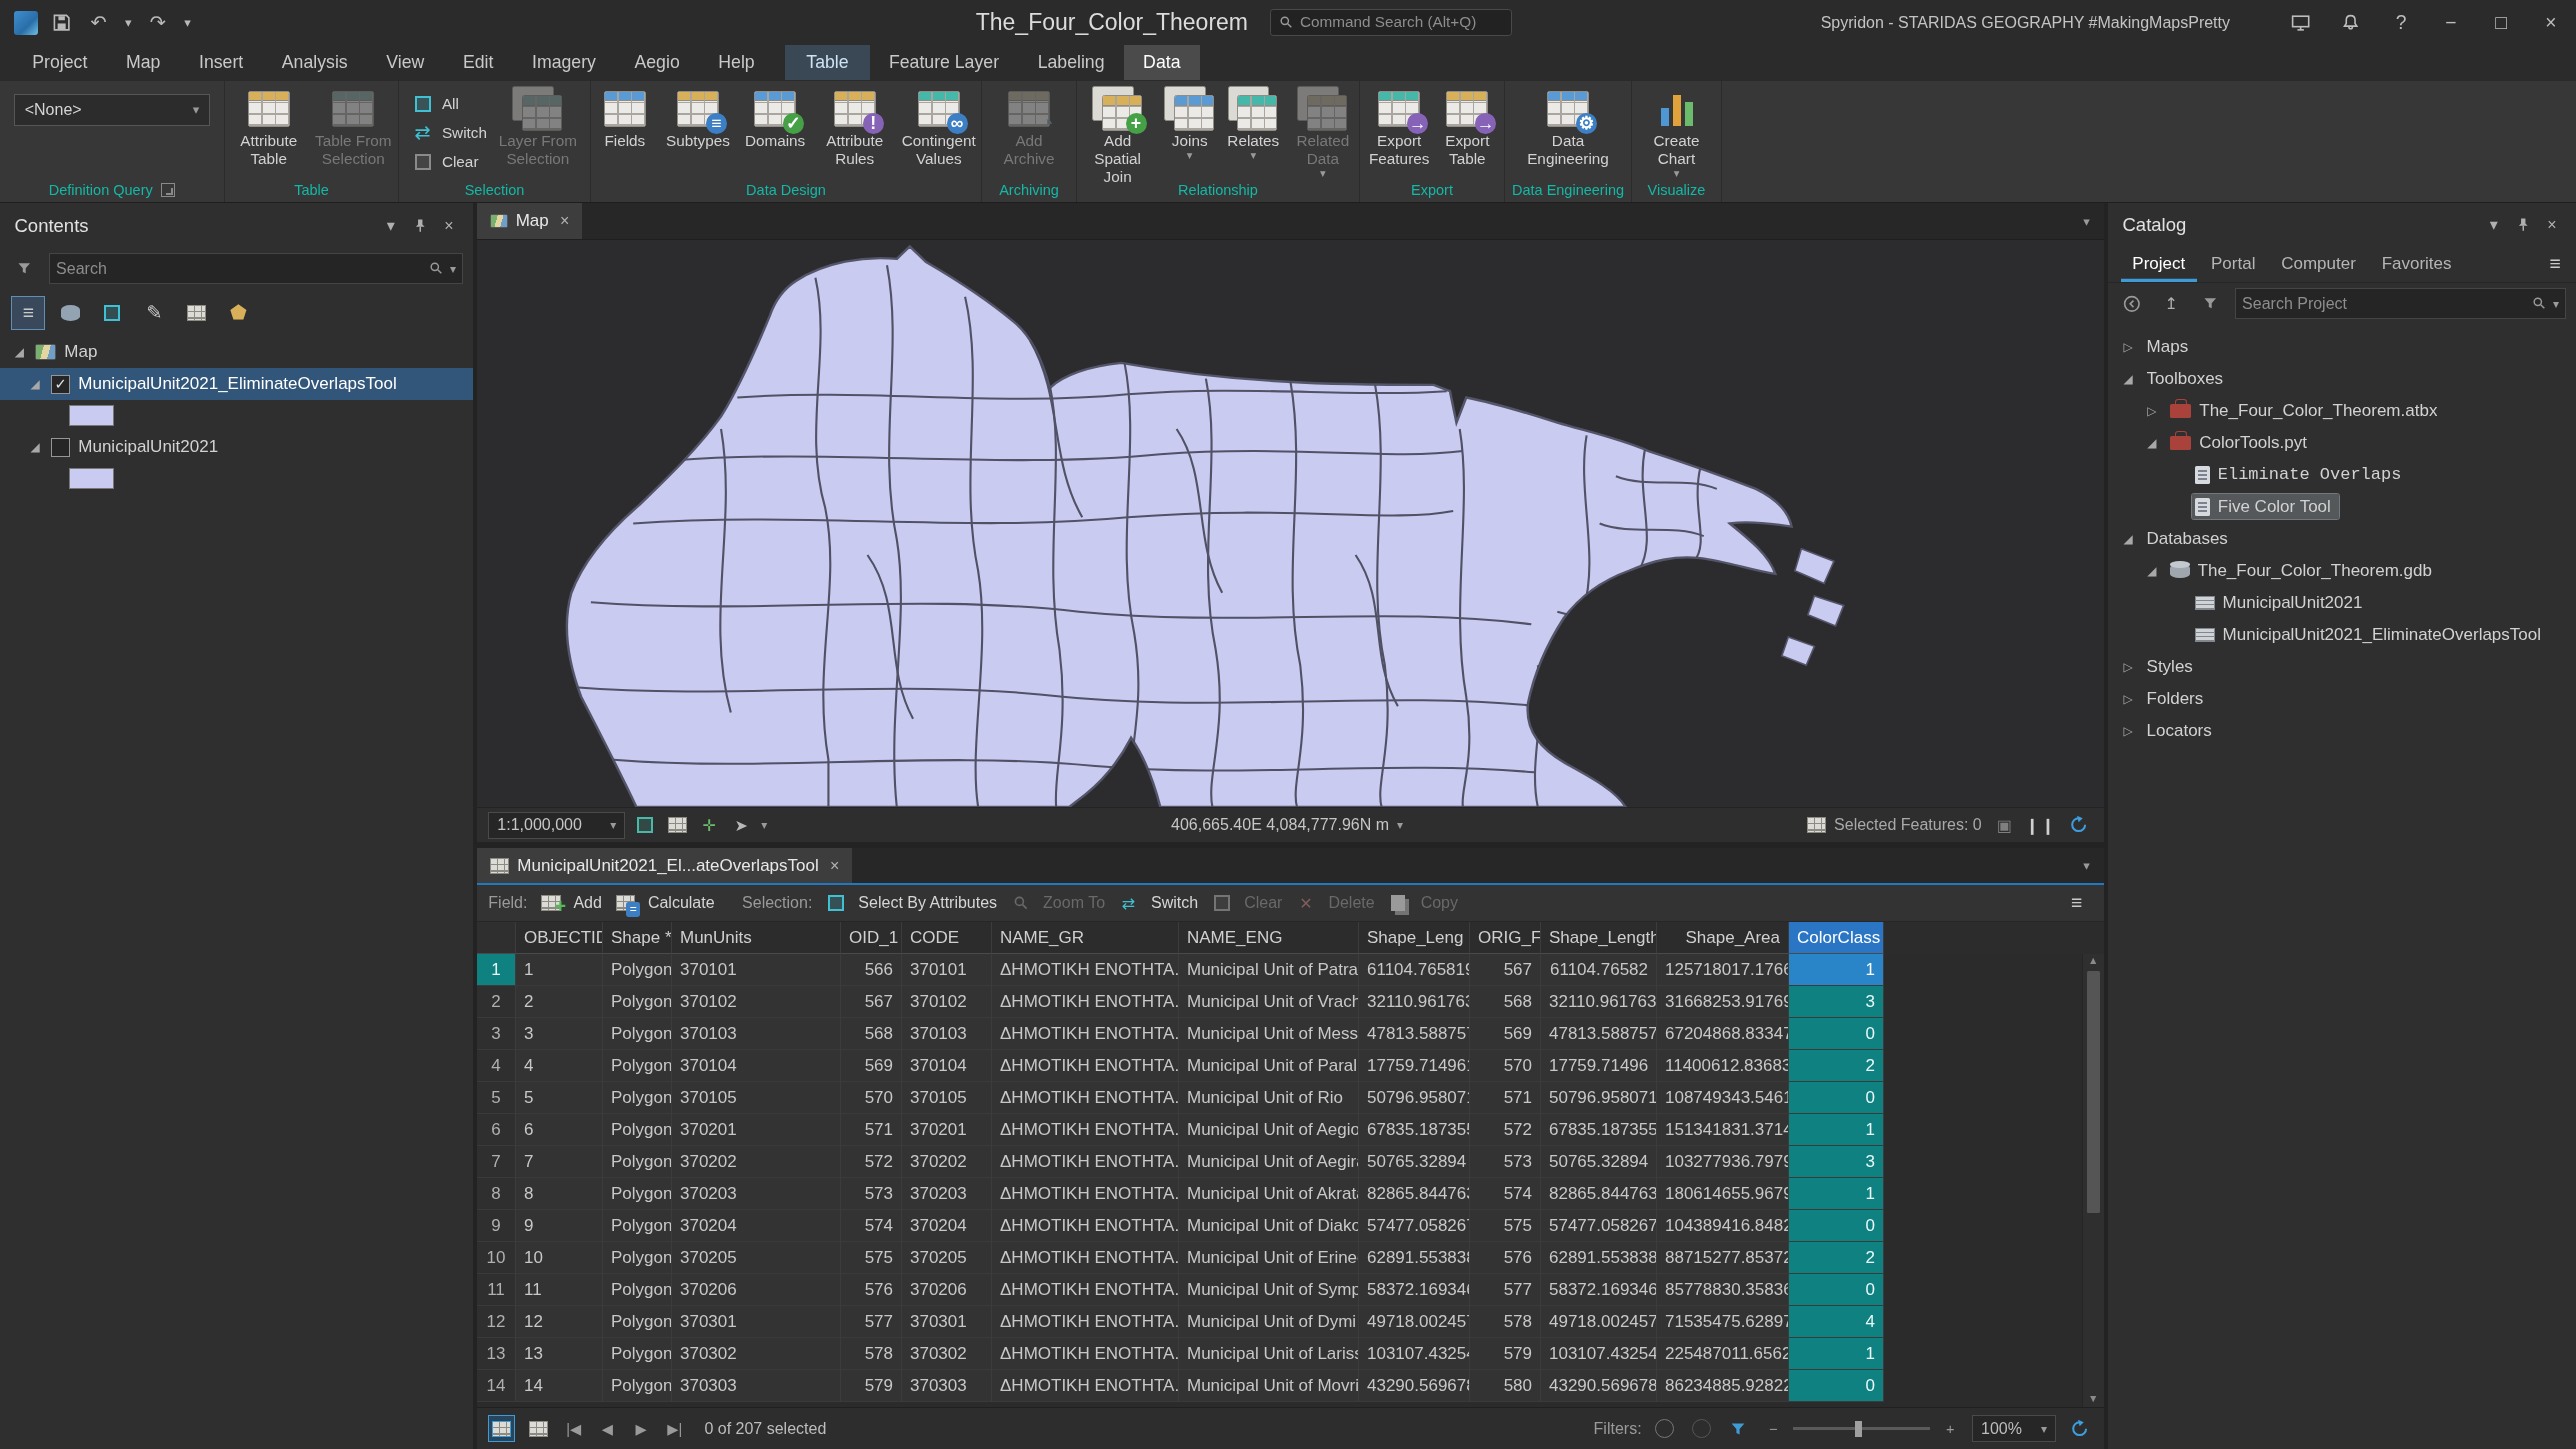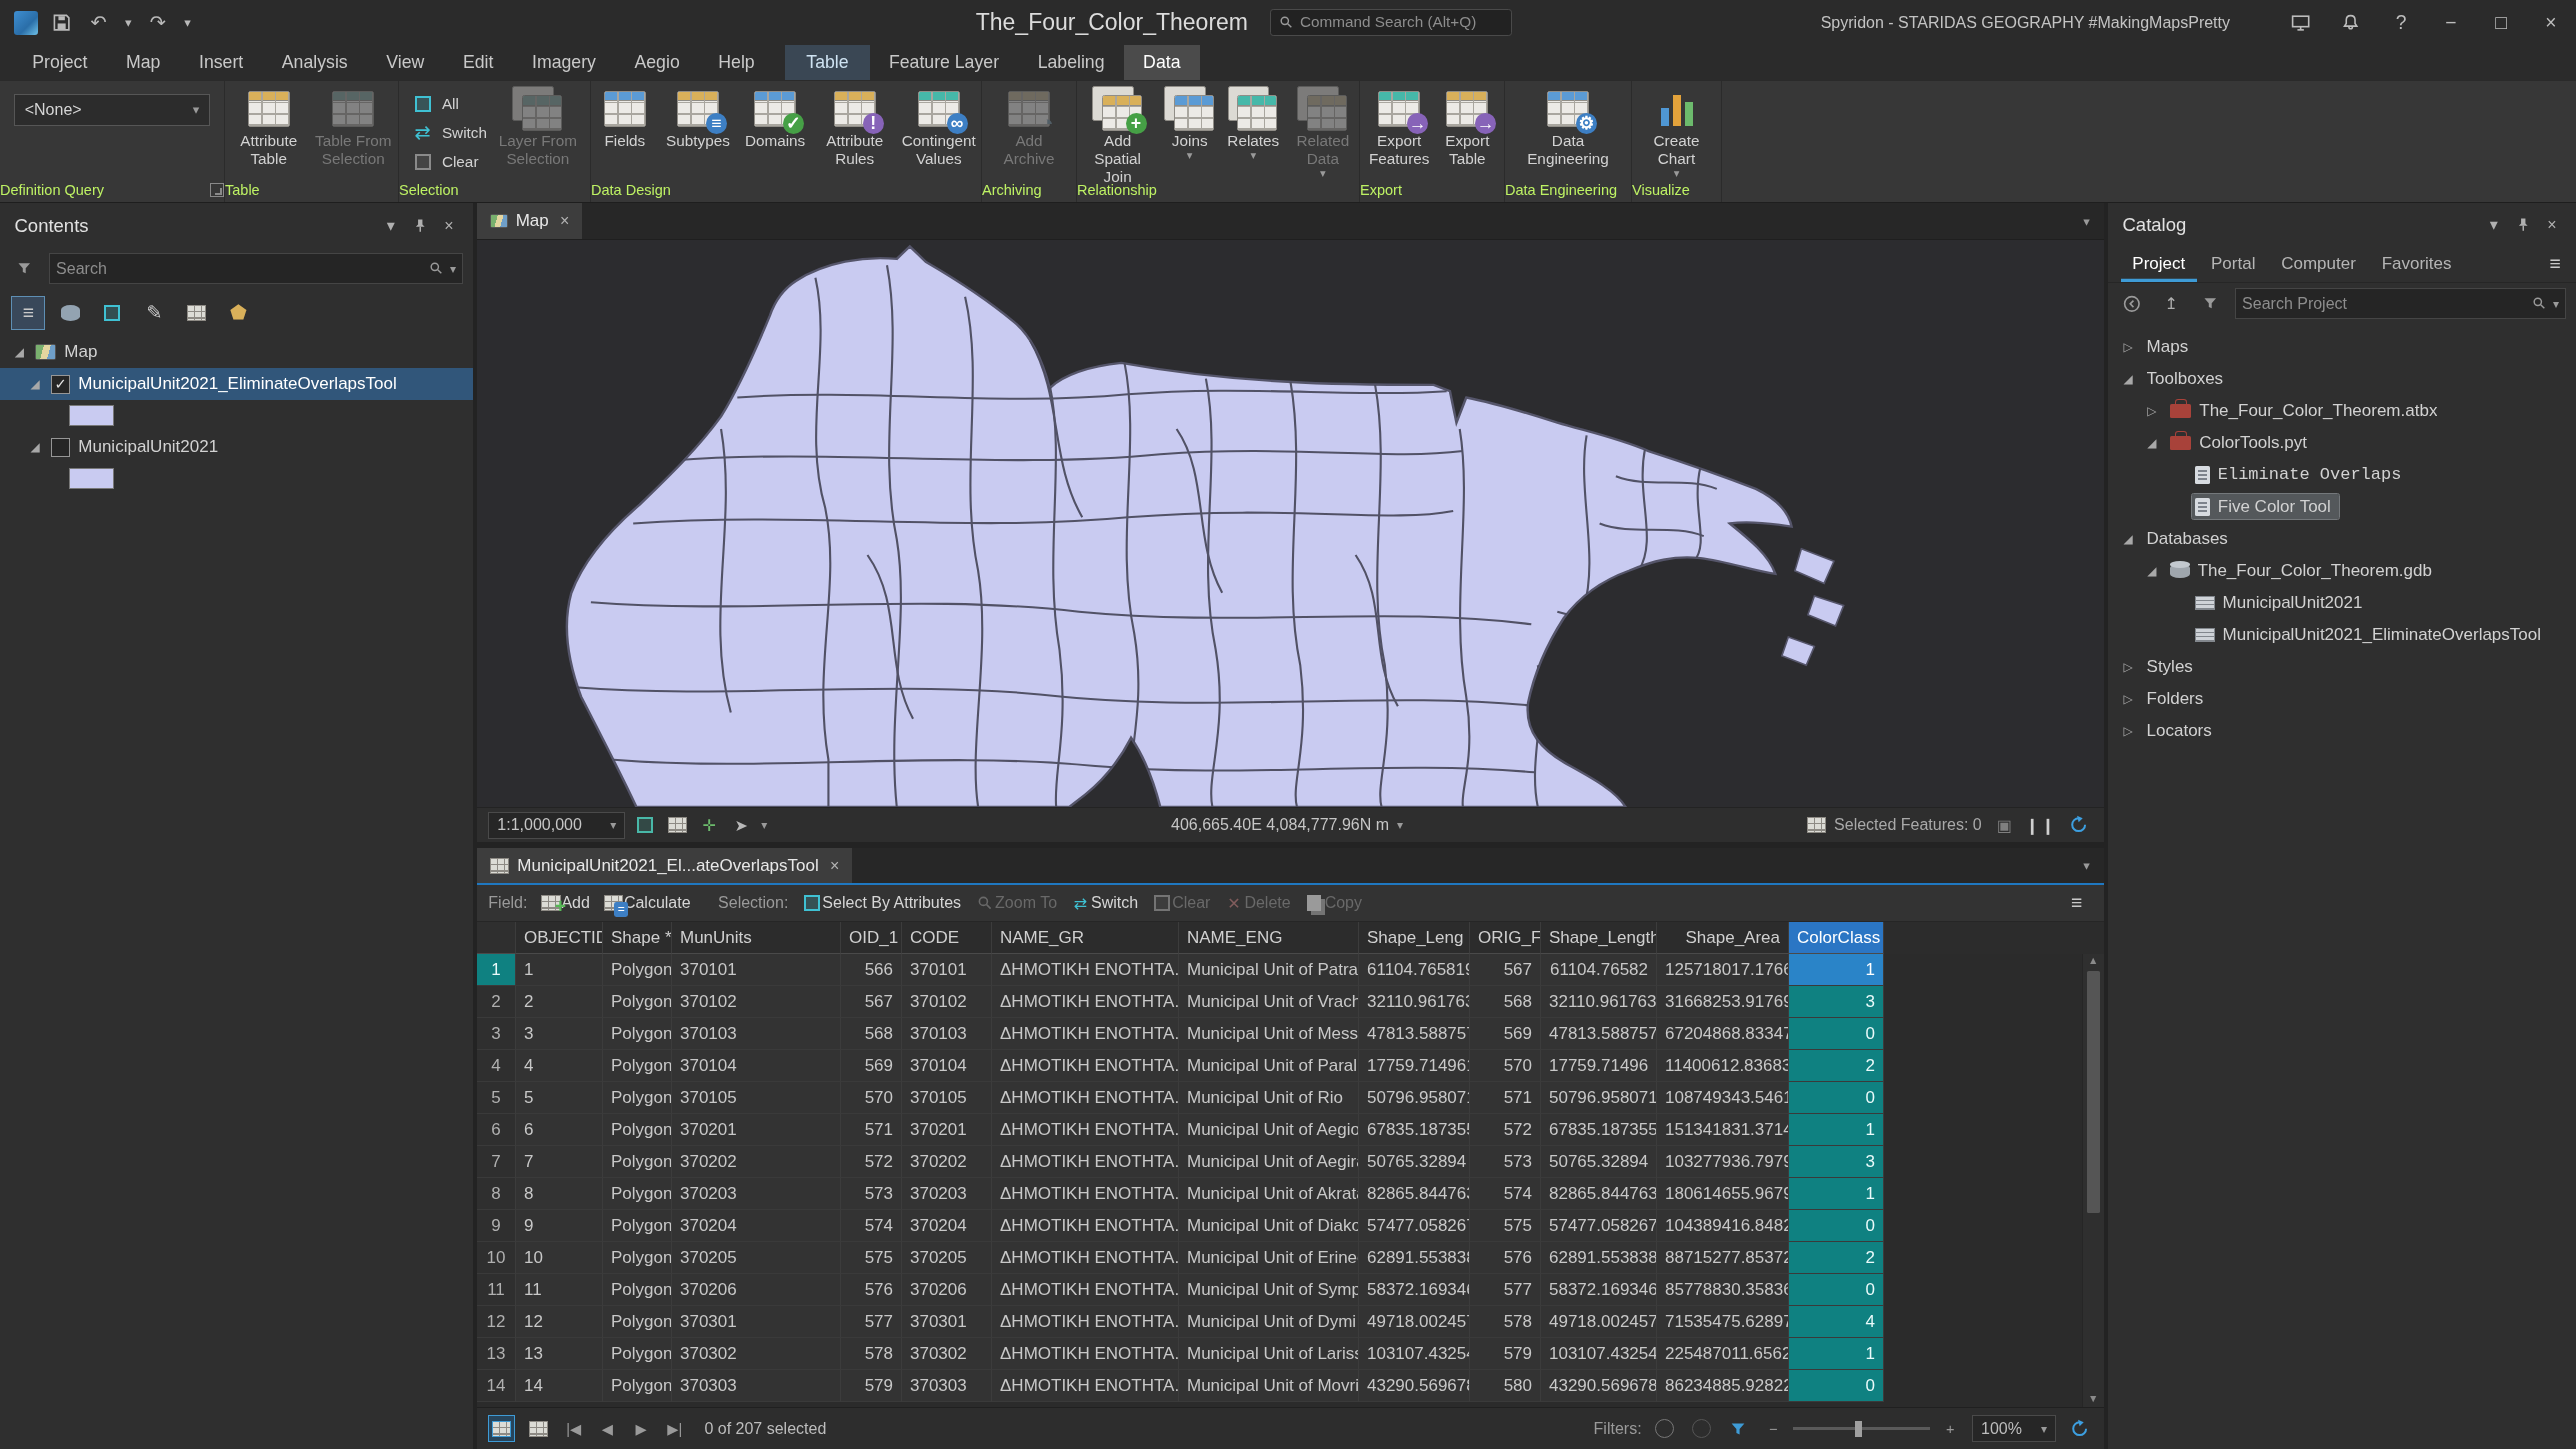--- a/index.html
+++ b/index.html
@@ -26,21 +26,21 @@
 
 .tabrow{position:absolute;left:0;top:45px;right:0;height:35px;background:#2b2b2b;display:flex;align-items:stretch;padding-left:13px}
 .rtab{padding:0 19.3px;display:flex;align-items:center;font-size:17.7px;color:#c9c9c9;white-space:nowrap}
 .rtab.active{background:#4b4b4b;color:#fff}
 .ctx-label{background:#3a4754;color:#cfe3f2;padding:0 21px;display:flex;align-items:center;font-size:17.7px;margin-left:11.3px}
 
 
 .ribbon{position:absolute;left:0;top:81px;right:0;height:122px;background:#373737;border-bottom:1.6px solid #1e1e1e;display:flex}
 .rgroup{height:100%;border-right:0.8px solid #2b2b2b;display:flex;flex-direction:column}
 .rg-content{height:97px;display:flex;align-items:flex-start;justify-content:center;gap:1.6px;padding-top:3.2px}
-.rg-label{height:24px;display:flex;align-items:center;justify-content:space-between;gap:8px;font-size:14.5px;color:#bef264;white-space:nowrap}
+.rg-label{height:24px;display:flex;align-items:center;justify-content:center;gap:8px;font-size:14.5px;color:#14b8a6;white-space:nowrap}
 .launcher{width:14.5px;height:14.5px;border:1.6px solid #8a8a8a;position:relative;display:inline-block}
 .launcher::after{content:"";position:absolute;right:0.8px;bottom:0.8px;width:5.6px;height:5.6px;border-right:2.4px solid #8a8a8a;border-bottom:2.4px solid #8a8a8a}
 .combo{height:32px;background:#2c2c2c;border:0.8px solid #565656;display:flex;align-items:center;padding:0 9.7px;gap:8px;font-size:16px;color:#d5d5d5;margin-top:9.7px}
 .combo .chev{margin-left:auto;color:#9a9a9a;font-size:13px}
 .bigbtn{display:flex;flex-direction:column;align-items:center;padding:1.6px 3.2px}
 .bb-label{font-size:15.3px;line-height:17.7px;color:#d2d2d2;text-align:center;white-space:pre-line}
 .bb-chev{font-size:11.3px;color:#9a9a9a;line-height:11.3px}
 .disabled .bb-label{color:#787878}
 .disabled .icx,.disabled .sic{opacity:.42;filter:grayscale(.7)}
 .smallcol{display:flex;flex-direction:column;justify-content:flex-start;gap:3.2px;padding-top:6.4px}
@@ -133,21 +133,21 @@
 .mapbar{height:35px;background:#2e2e2e;border-top:0.8px solid #232323;display:flex;align-items:center;padding:0 11.3px;gap:8px;font-size:16px;color:#c6c6c6}
 .scalebox{width:137px;height:27px;background:#262626;border:0.8px solid #4a4a4a;display:flex;align-items:center;padding:0 8px;gap:6.4px;font-size:16px}
 .scalebox .chev-s{margin-left:auto}
 .mb-ic{width:24px;height:24px;display:flex;align-items:center;justify-content:center;font-size:16px;color:#49b8a8}
 .coords{display:flex;align-items:center;gap:8px;color:#c6c6c6}
 .splitter{height:6.4px;background:#232323}
 
 
 .ttb{height:37px;background:#333;display:flex;align-items:center;padding:0 11.3px;gap:13px;font-size:16px;border-bottom:0.8px solid #262626}
 .ttb-label{color:#9a9a9a}
-.ttb-btn{display:flex;align-items:center;gap:0;color:#d6d6d6}
+.ttb-btn{display:flex;align-items:center;gap:12px;color:#d6d6d6}
 .ttb-btn.dim{color:#7b7b7b;opacity:.75}
 .mini{width:21px;height:21px;display:inline-flex;align-items:center;justify-content:center;font-size:16px;position:relative}
 .g-add::after{content:"+";position:absolute;right:-6.4px;bottom:-7.2px;color:#57b857;font-weight:bold;font-size:19.3px}
 .g-calc::after{content:"=";position:absolute;right:-6.4px;bottom:-6.4px;color:#fff;background:#3d7fc4;width:14.5px;height:14.5px;font-size:12px;line-height:14.5px;text-align:center;border-radius:2.4px}
 .copyic{width:14.5px;height:16px;background:#bdbdbd;box-shadow:4px 4px 0 #8a8a8a}
 .tablewrap{flex:1;position:relative;overflow:hidden;background:#2b2b2b}
 .thead,.trow{display:flex;height:32px;align-items:stretch}
 .thead{background:#2c2c2c}
 .cell{border-right:0.8px solid #3c3c3c;border-bottom:0.8px solid #3a3a3a;line-height:31px;padding:0 8px;font-size:17px;color:#c8c8c8;background:#333;overflow:hidden;white-space:nowrap;flex:none}
 .thead .cell{background:#2c2c2c;color:#d0d0d0;border-bottom:0.8px solid #4a4a4a}

